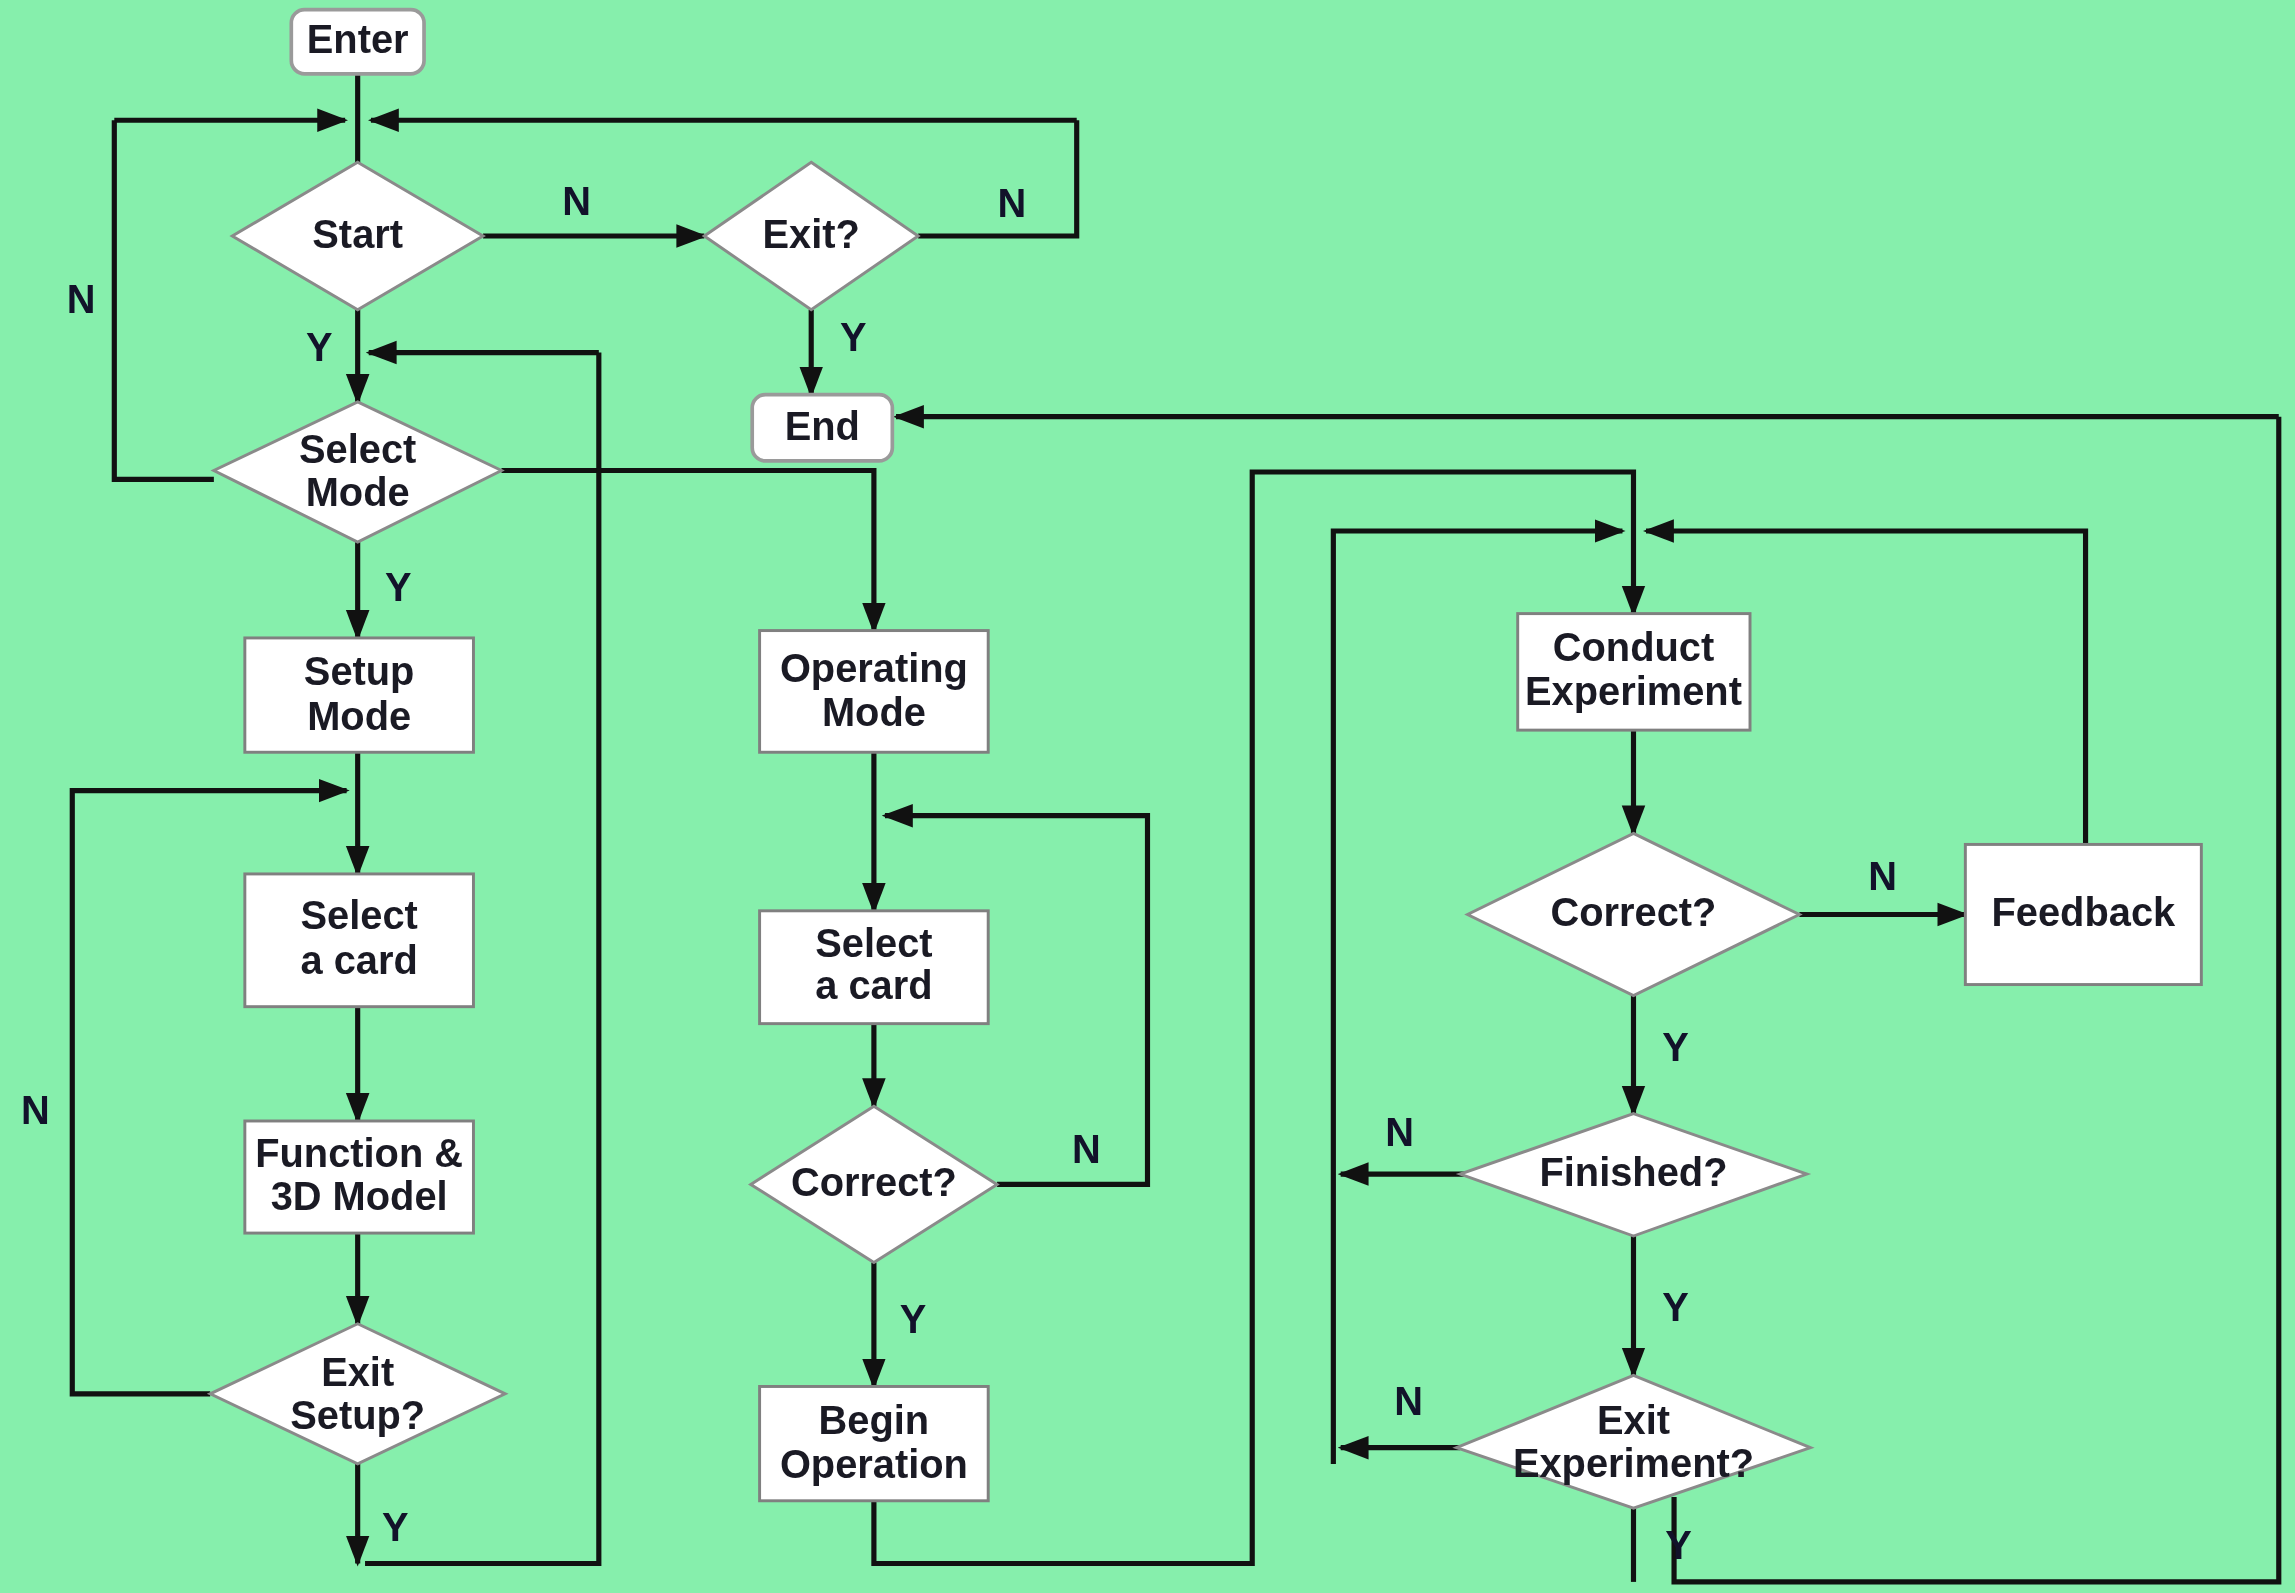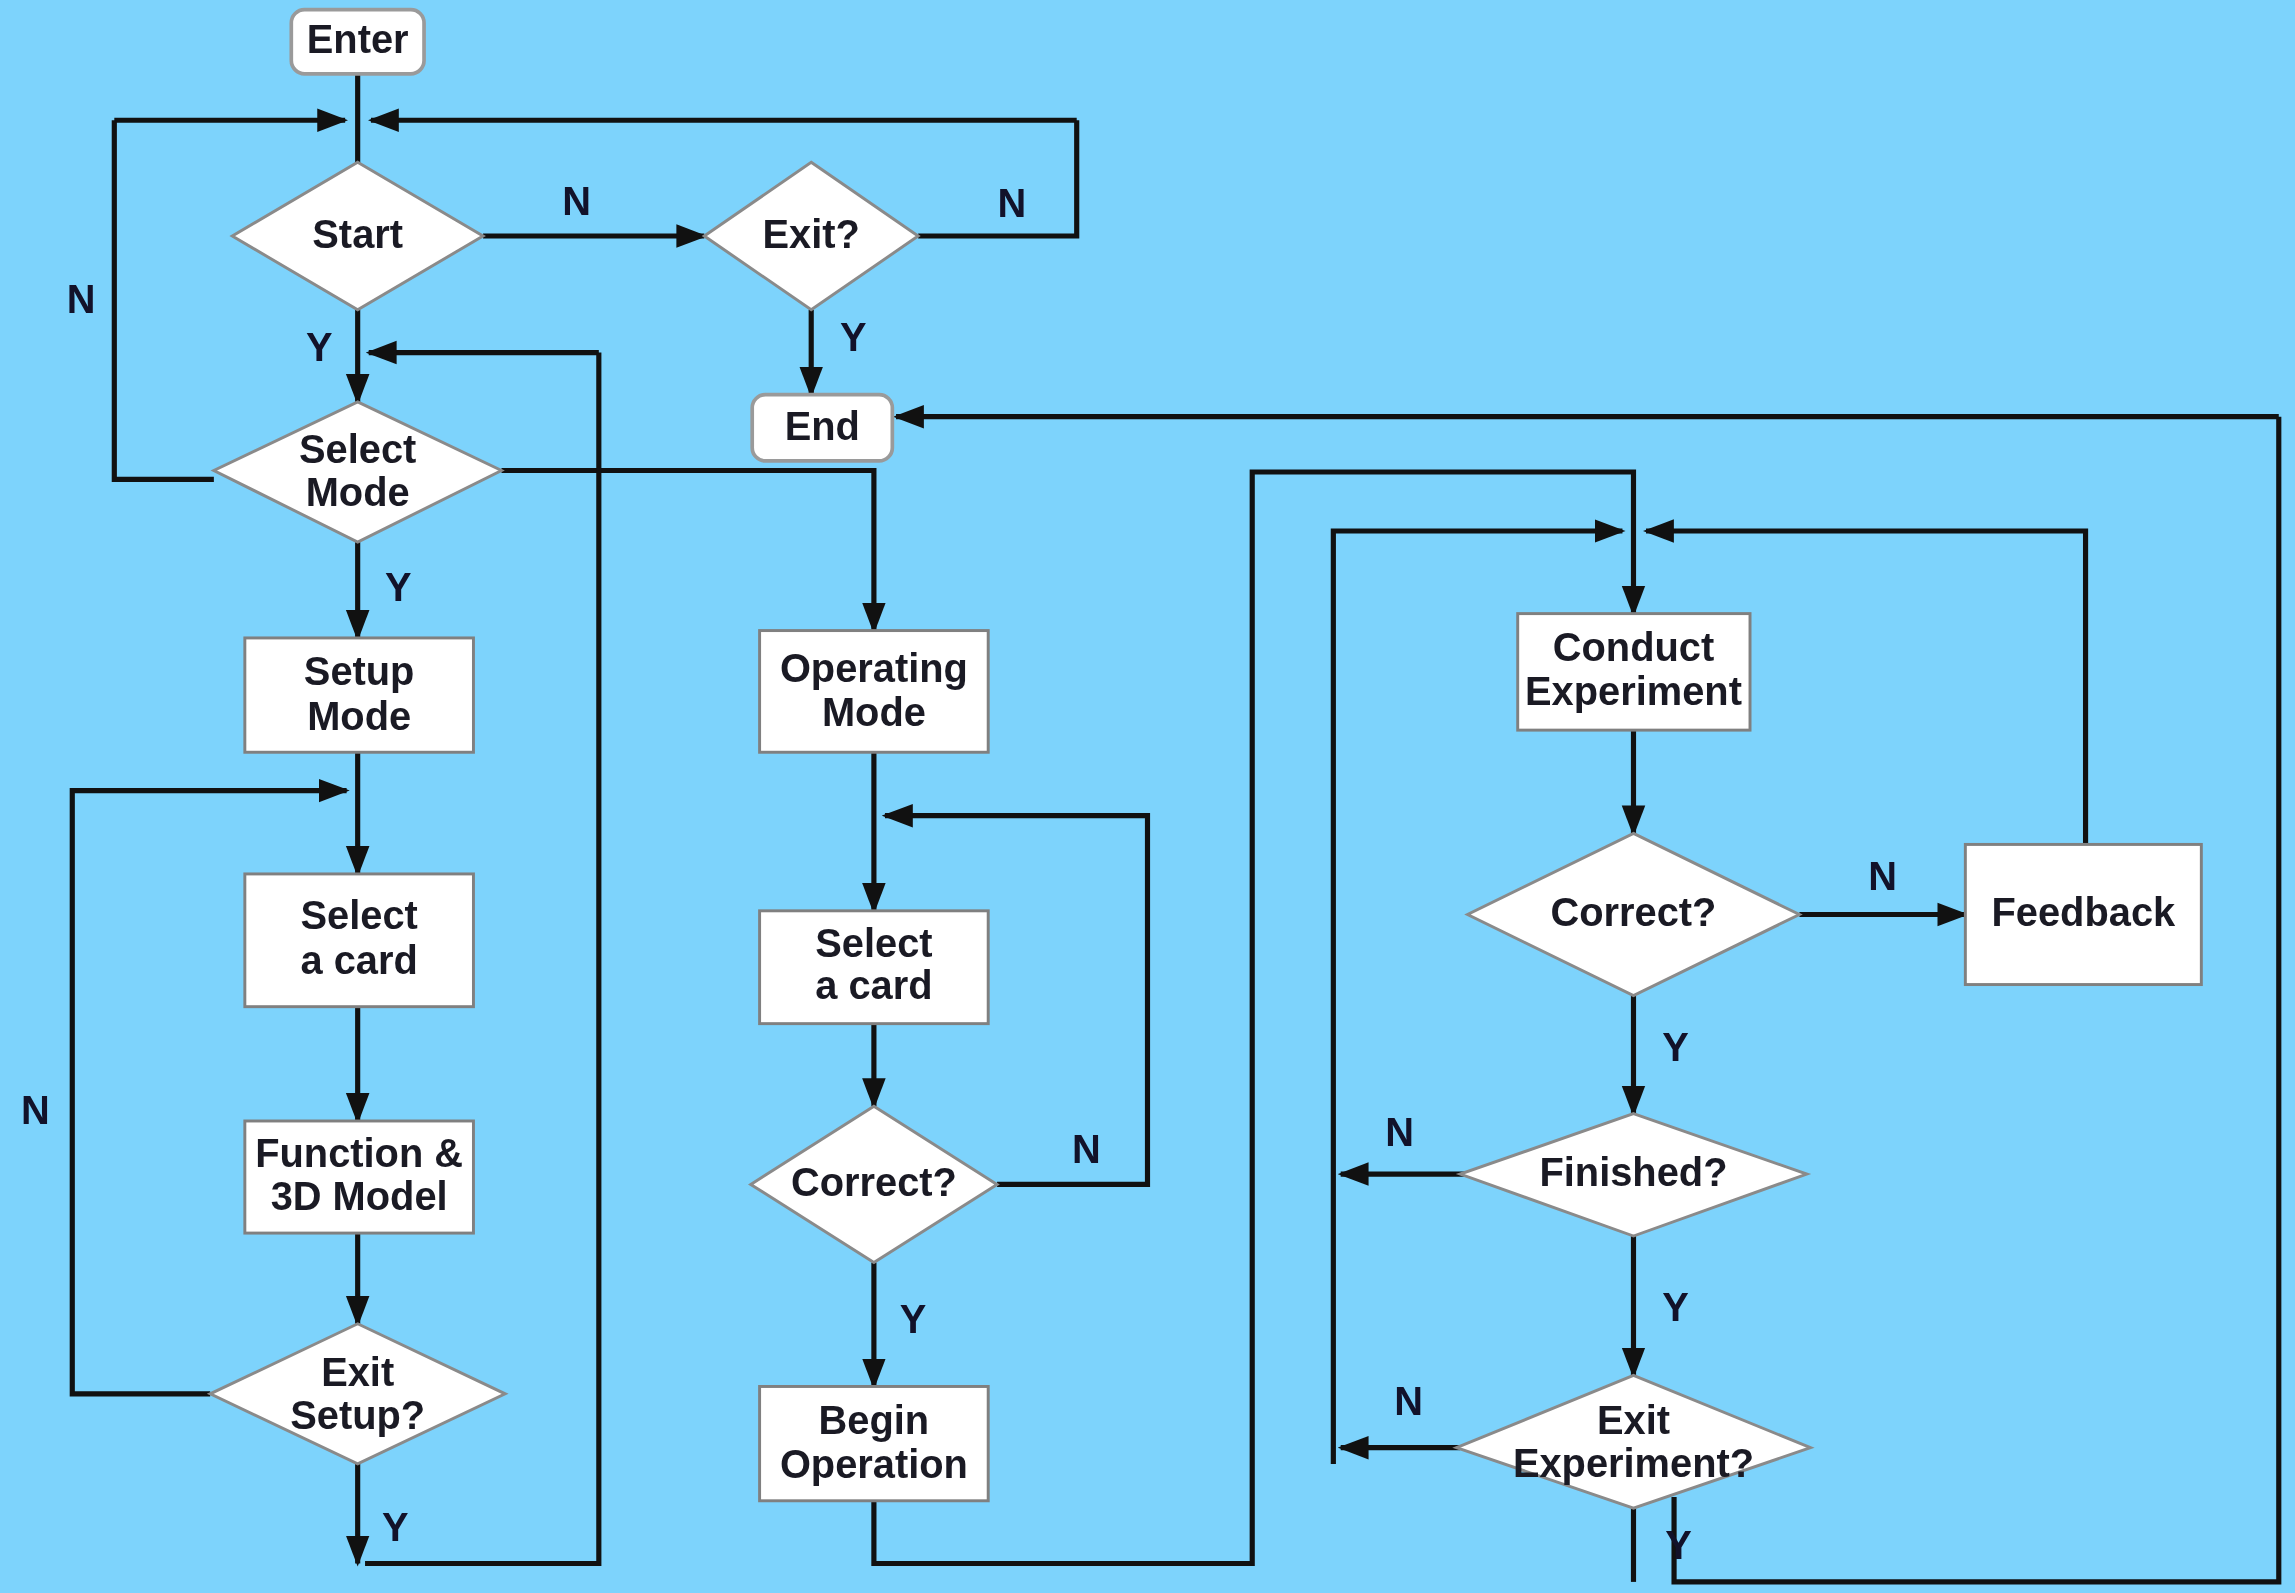--- a/index.html
+++ b/index.html
@@ -7,21 +7,21 @@
     padding: 0;
     background: #ffffff;
   }
   body {
     font-family: "Liberation Sans", sans-serif;
   }
   #flowchart-root {
     position: relative;
     width: 2295px;
     height: 1593px;
-    background: #7dd3fc;
+    background: #86efac;
     overflow: hidden;
   }
   svg.fc {
     position: absolute;
     left: 0;
     top: 0;
     width: 2295px;
     height: 1593px;
     display: block;
   }

